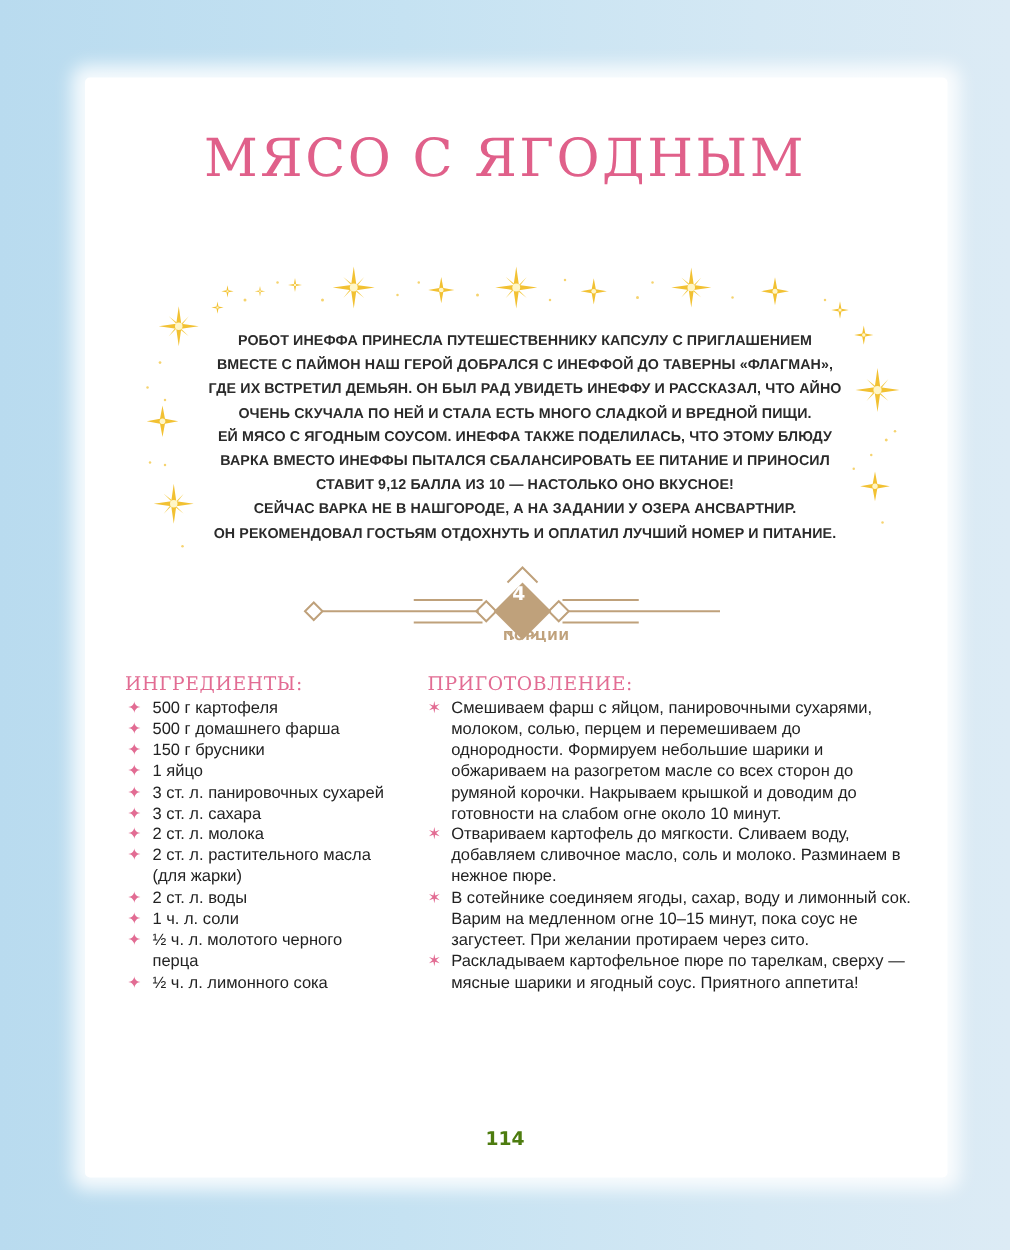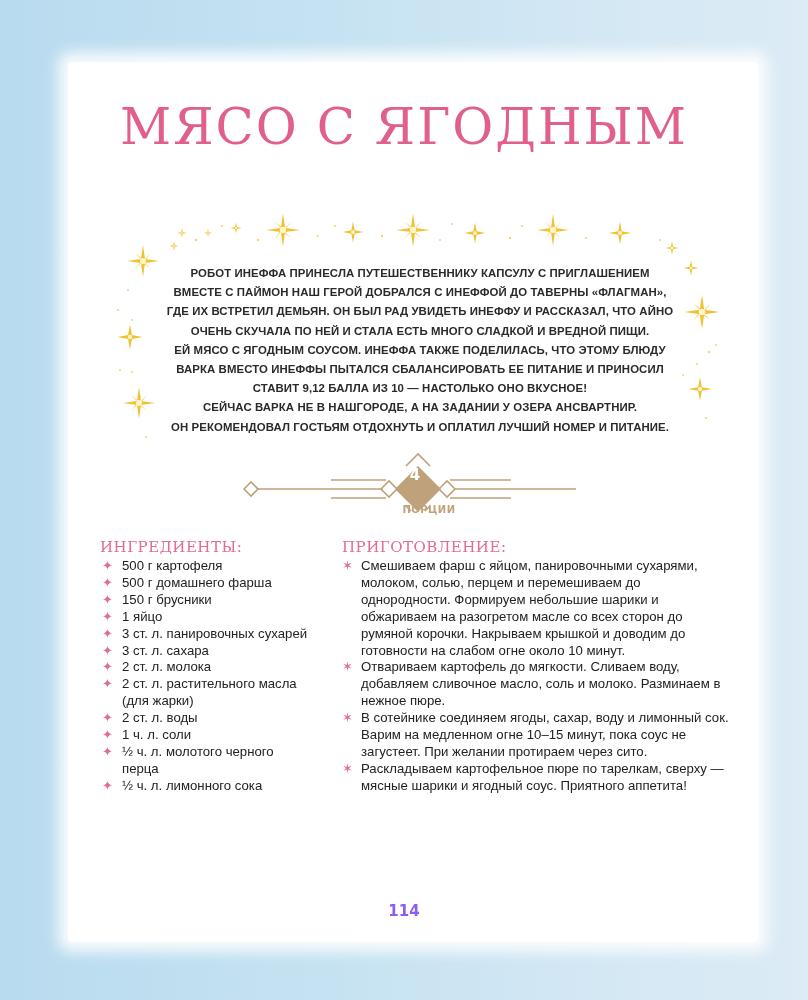--- a/index.html
+++ b/index.html
@@ -9,21 +9,21 @@
     font-family: "DejaVu Sans", sans-serif;
   }
   .page {
     position:absolute; left:68px; top:62px; width:690px; height:880px;
     background:#ffffff;
     box-shadow: 0 0 14px 10px rgba(255,255,255,0.85);
     border-radius:4px;
   }
   .title {
     position:absolute; left:0; top:96px; width:808px; text-align:center;
-    color:#e0608a; font-family:"DejaVu Serif", serif; font-size:50px;
+    color:#e0608a; font-family:"DejaVu Serif", serif; font-size:42px;
     line-height:62px; letter-spacing:2px; font-weight:normal; margin:0;
   }
   .title span { display:block; }
   .sparkles { position:absolute; left:0; top:0; width:808px; height:460px; pointer-events:none; }
   .intro {
     position:absolute; left:150px; top:264px; width:540px; text-align:center;
     font-family:Liberation Sans, sans-serif; font-weight:bold; font-size:11.4px;
     line-height:19.2px; color:#2a2a2a; letter-spacing:0.1px;
   }
   .intro div { white-space:nowrap; }
@@ -49,21 +49,21 @@
   }
   ul.ing li .b { position:absolute; left:2px; top:0; color:#e26c93; font-size:13px; }
   ul.prep { position:absolute; left:340px; top:558px; margin:0; padding:0; list-style:none; width:390px; }
   ul.prep li {
     position:relative; padding-left:21px; font-family:"Liberation Sans", sans-serif;
     font-size:13.2px; line-height:16.9px; color:#222;
   }
   ul.prep li .b { position:absolute; left:2px; top:0; color:#e26c93; font-size:13px; }
   .pagenum {
     position:absolute; left:0; top:902px; width:808px; text-align:center;
-    color:#8b5cf6; font-weight:bold; font-size:15px; font-family:"DejaVu Sans", sans-serif;
+    color:#4d7c0f; font-weight:bold; font-size:15px; font-family:"DejaVu Sans", sans-serif;
   }
 </style>
 </head>
 <body>
 
 <div class="page"></div>
 
 <h1 class="title">
   <span>МЯСО С ЯГОДНЫМ</span>
 </h1>

